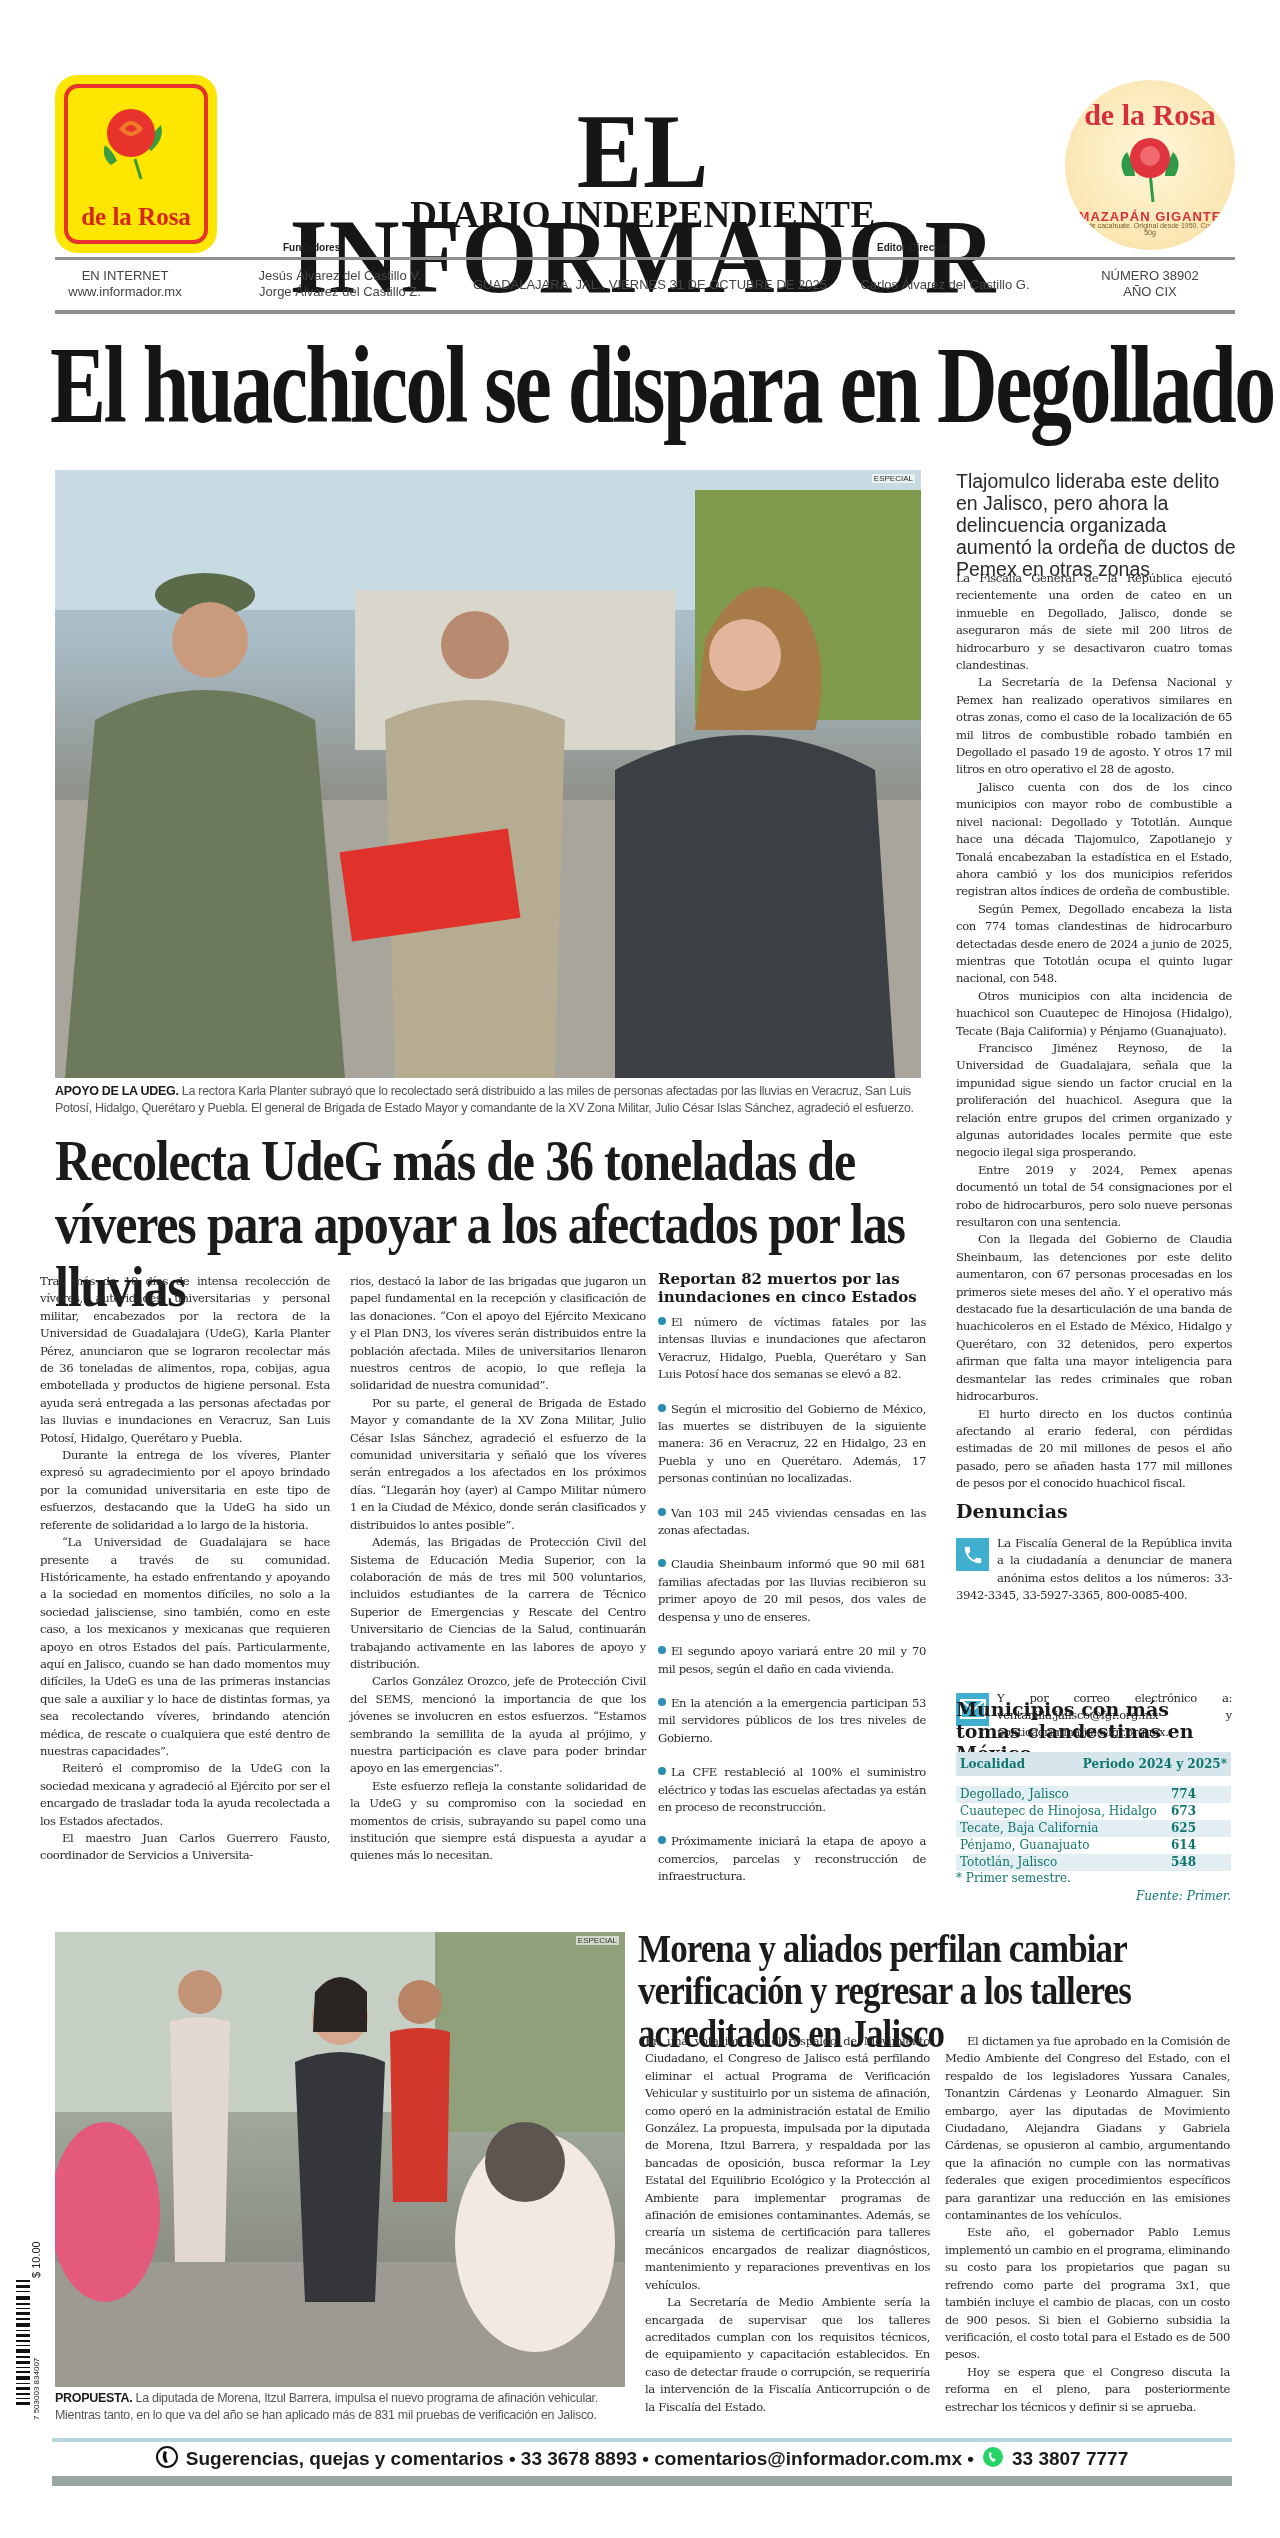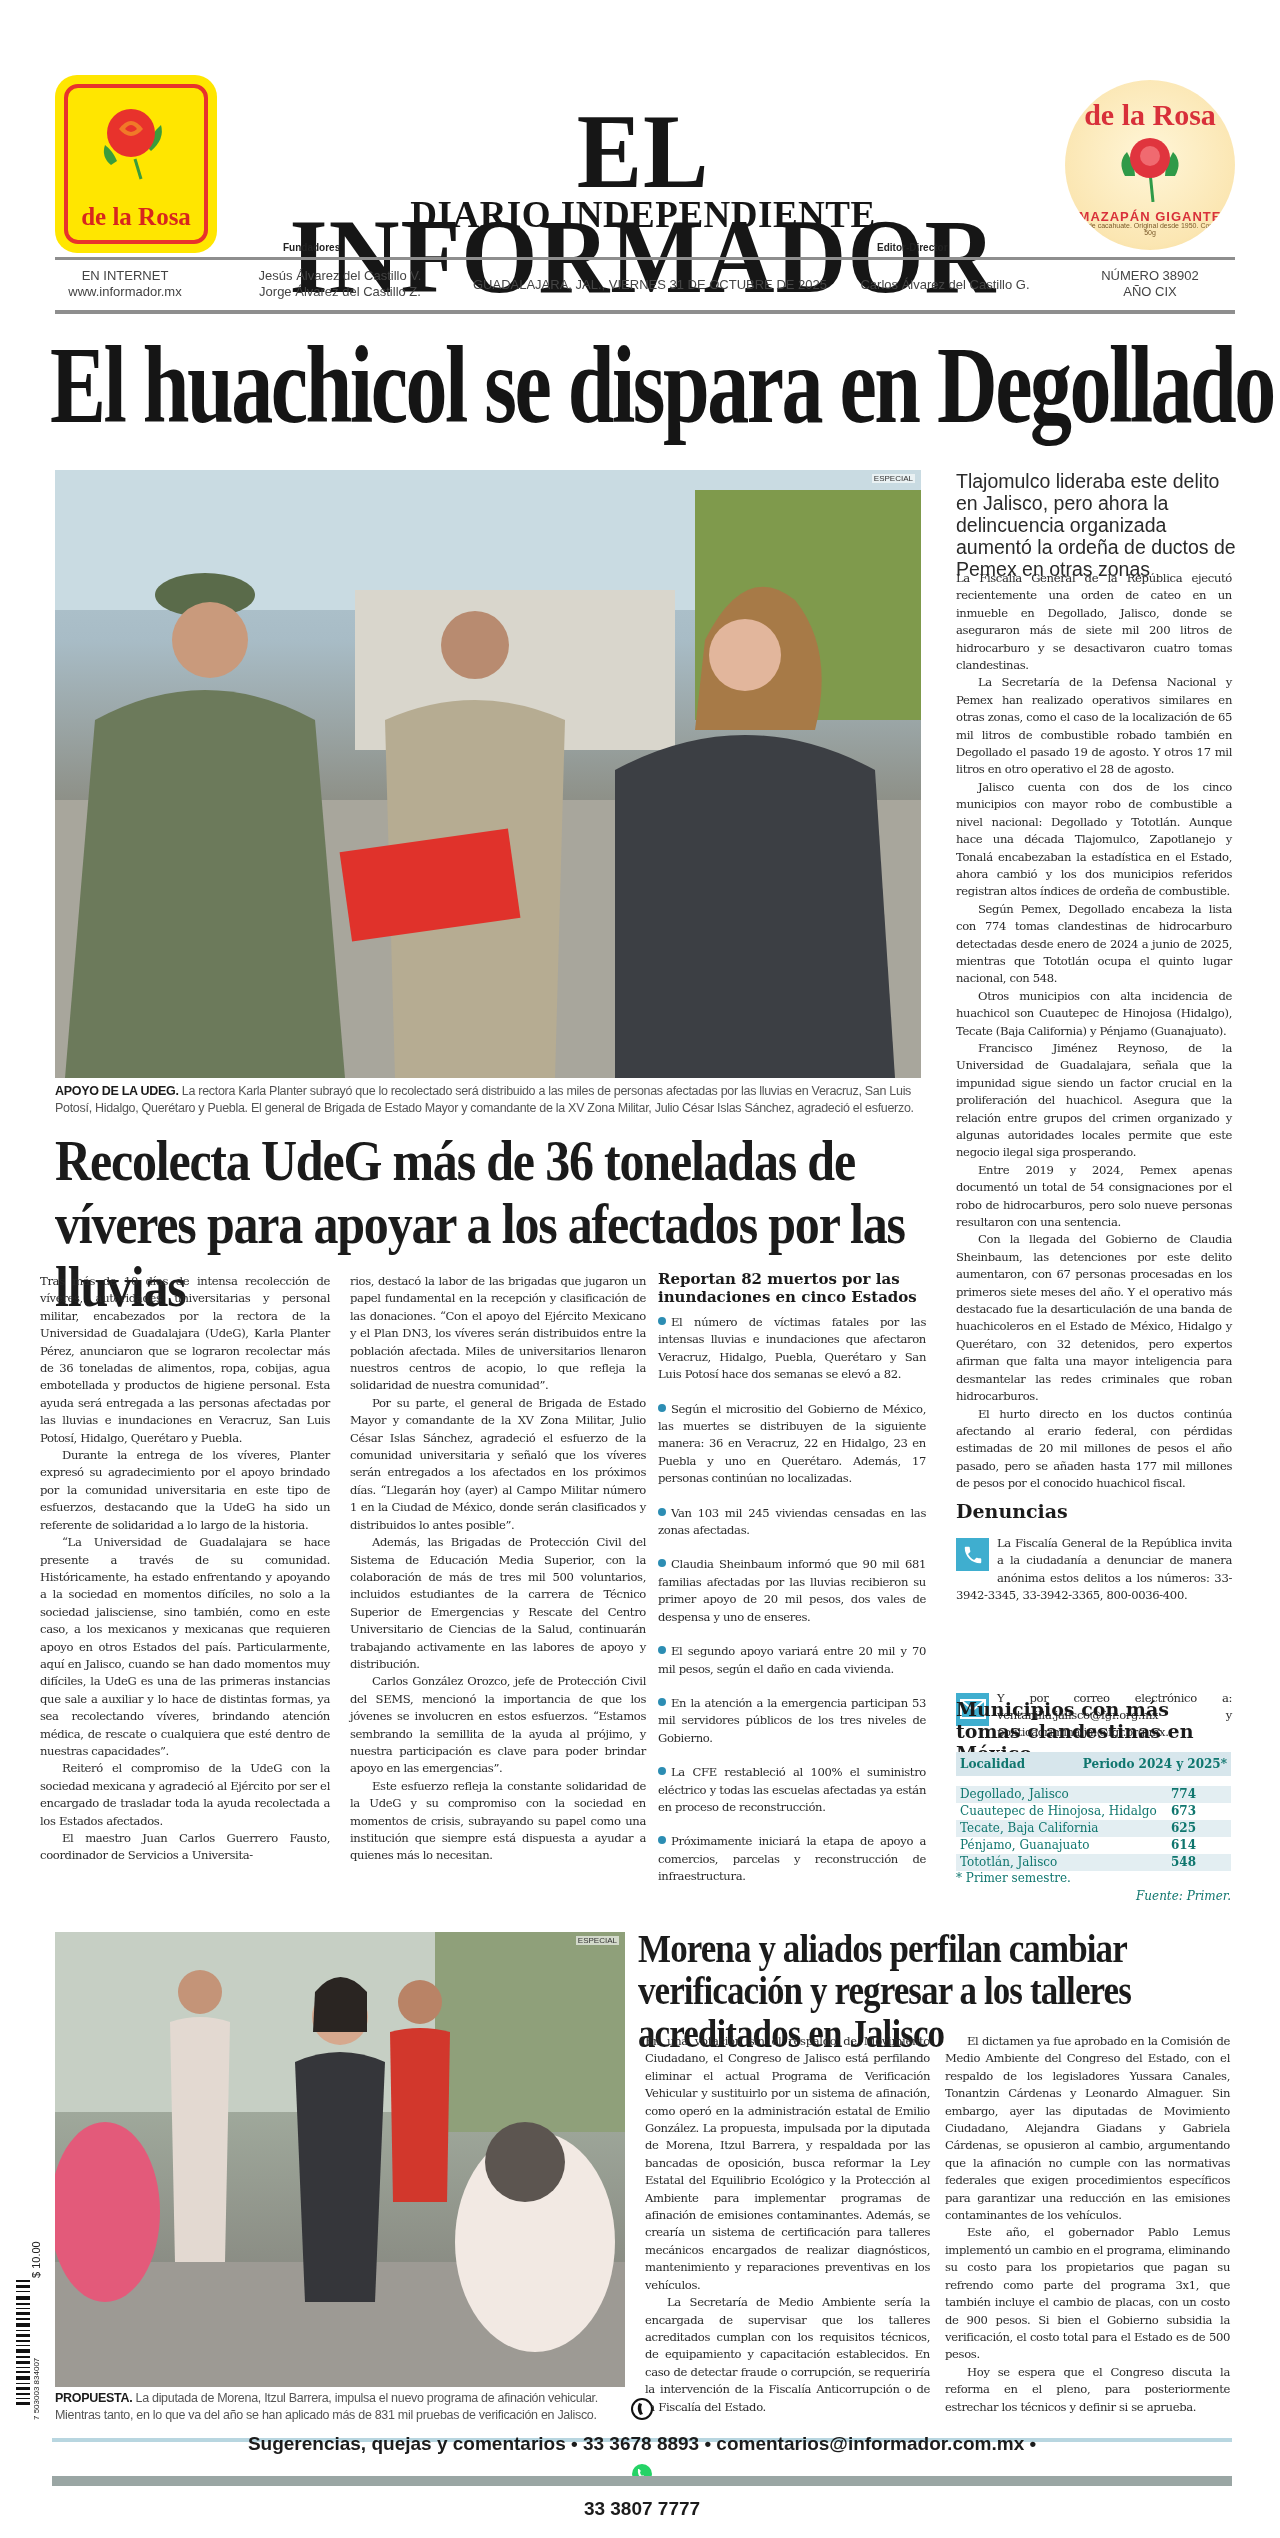--- a/index.html
+++ b/index.html
@@ -53,21 +53,21 @@
   .table .thead { display: flex; justify-content: space-between; background: #d7e6ec; padding: 5px 4px; font-weight: bold; }
   .table .row { display: flex; justify-content: space-between; padding: 0 4px; height: 17px; line-height: 17px; }
   .table .row:nth-child(odd) { background: #e3eef2; }
   .table .row .val { width: 60px; text-align: left; font-weight: bold; }
   .table .row .val span { padding-left: 4px; }
 
   .morena-head { left: 638px; top: 1928px; width: 600px; font-family: "Liberation Serif", serif; font-size: 35px; line-height: 38px; color: #1b1b1b; letter-spacing: -0.9px; transform: scaleY(1.12); transform-origin: top; }
 
   
   .footer-top { left: 52px; top: 2438px; width: 1180px; height: 4px; background: #b8d6e0; }
-  .footer { left: 52px; top: 2442px; width: 1180px; height: 34px; display: flex; align-items: center; justify-content: center; font-family: "Liberation Sans", sans-serif; font-weight: bold; font-size: 19px; color: #1b1b1b; gap: 8px; flex-direction: column; }
+  .footer { left: 52px; top: 2442px; width: 1180px; height: 34px; display: flex; align-items: center; justify-content: center; font-family: "Liberation Sans", sans-serif; font-weight: bold; font-size: 19px; color: #1b1b1b; gap: 8px; }
   .footer-bottom { left: 52px; top: 2476px; width: 1180px; height: 10px; background: #9aa6a4; }
 
   .barcode { left: 8px; top: 2230px; width: 36px; height: 200px; }
 </style>
 </head>
 <body>
 
 <div class="abs logo-left">
   <div class="inner"></div>
   <svg class="rose" viewBox="0 0 84 84">
@@ -158,21 +158,21 @@
   <p>El hurto directo en los ductos continúa afectando al erario federal, con pérdidas estimadas de 20 mil millones de pesos el año pasado, pero se añaden hasta 177 mil millones de pesos por el conocido huachicol fiscal.</p>
 </div>
 
 <div class="abs box-title" style="left:956px; top:1500px;">Denuncias</div>
 <div class="abs body-text denuncia" style="left:956px; top:1535px; width:276px;">
   <div class="den-icon">
     <svg width="22" height="22" viewBox="0 0 24 24">
         <path d="M6.6 10.8c1.4 2.8 3.8 5.1 6.6 6.6l2.2-2.2c.3-.3.7-.4 1-.2 1.1.4 2.3.6 3.6.6.6 0 1 .4 1 1V20c0 .6-.4 1-1 1C10.6 21 3 13.4 3 4c0-.6.4-1 1-1h3.5c.6 0 1 .4 1 1 0 1.3.2 2.5.6 3.6.1.3 0 .7-.2 1L6.6 10.8z" fill="#fff"></path>
       </svg>
   </div>
-  <span>La Fiscalía General de la República invita a la ciudadanía a denunciar de manera anónima estos delitos a los números: 33-3942-3345, 33-3942-3365, 800-0036-400.</span>
+  <span>La Fiscalía General de la República invita a la ciudadanía a denunciar de manera anónima estos delitos a los números: 33-3942-3345, 33-5927-3365, 800-0085-400.</span>
 </div>
 <div class="abs body-text denuncia" style="left:956px; top:1620px; width:276px;">
   <div class="den-icon">
     <svg width="26" height="20" viewBox="0 0 26 20">
         <rect x="1" y="1" width="24" height="18" fill="none" stroke="#fff" stroke-width="2"></rect>
         <path d="M1 1 L13 11 L25 1" fill="none" stroke="#fff" stroke-width="2"></path>
       </svg>
   </div>
   <span>Y por correo electrónico a: ventanilla.jalisco@fgr.org.mx y politicacriminaljal@fgr.org.mx.</span>
 </div>

